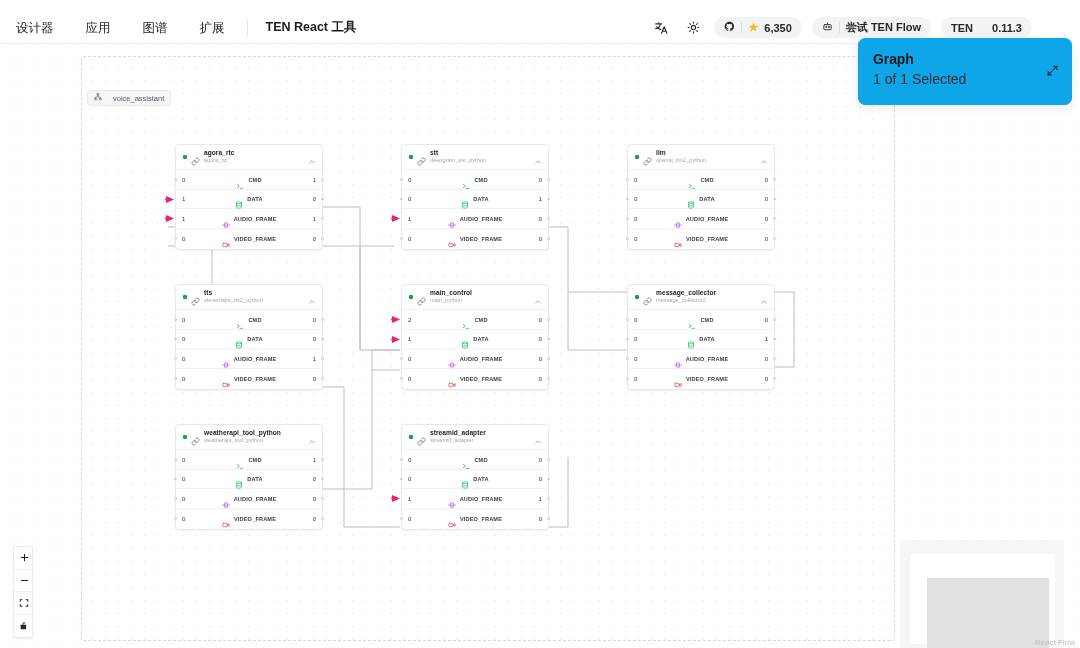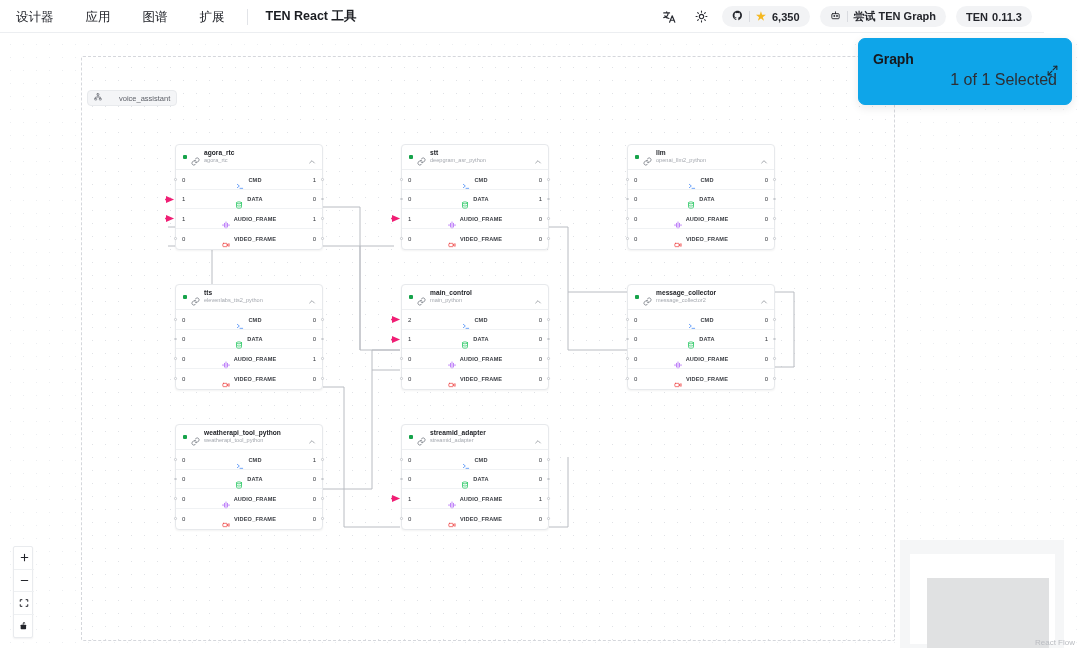--- a/index.html
+++ b/index.html
@@ -5,21 +5,21 @@
   * { box-sizing: border-box; margin: 0; padding: 0; }
   html, body {
     width: 1080px; height: 648px;
     font-family: "Liberation Sans", sans-serif;
     background: #ffffff; color: #1b1d22;
     overflow: hidden;
   }
 
   
   .topbar {
-    position: absolute; left: 0; top: 1px; width: 1044px; height: 32px;
+    position: absolute; left: 0; top: 12px; width: 1044px; height: 32px;
     background: #ffffff;
     border-bottom: 1px solid #eceef1;
     display: flex; align-items: center;
     z-index: 40;
   }
   .nav-items { display: flex; align-items: center; height: 32px; }
   .nav-item {
     font-size: 12.5px; color: #24262c; font-weight: 500;
     padding: 0 16px; height: 32px; line-height: 32px; cursor: pointer;
     white-space: nowrap;
@@ -39,21 +39,21 @@
   }
   .pill {
     display: flex; align-items: center; gap: 6px;
     background: #f2f3f5; border-radius: 11px;
     height: 21px; padding: 0 10px;
     font-size: 11px; font-weight: 600; color: #24262c;
     cursor: pointer; white-space: nowrap;
   }
   .pill .vdiv { width: 1px; height: 11px; background: #d9dbe0; }
   .star { color: #f5b820; font-size: 11px; line-height: 1; }
-  .pill-ver { gap: 4px; }
+  .pill-ver { gap: 19px; }
 
   
   .stage {
     position: absolute; left: 0; top: 32px;
     width: 1080px; height: 616px;
     background: #ffffff;
   }
   .canvas {
     position: absolute; left: 81px; top: 24px;
     width: 814px; height: 585px;
@@ -69,21 +69,21 @@
     position: absolute; left: 0; top: 0; width: 1080px; height: 616px;
     background-image: radial-gradient(#eceef1 0.9px, transparent 0.9px);
     background-size: 13px 13px;
     background-position: 4px 6px;
     pointer-events: none;
   }
 
   
   .graph-badge {
     position: absolute; left: 87px; top: 58px;
-    display: flex; align-items: center; gap: 17px;
+    display: flex; align-items: center; gap: 11px;
     background: #f4f5f7; border: 1px solid #e8eaed;
     border-radius: 4px; height: 16px; padding: 0 6px;
     font-size: 7.5px; color: #5d6068; font-weight: 500;
     z-index: 12;
   }
 
   
   .edges { position: absolute; left: 0; top: 0; width: 814px; height: 585px; z-index: 4; }
 
   
@@ -157,21 +157,21 @@
     position: absolute; left: 858px; top: 38px;
     width: 214px; height: 67px;
     background: #0ea5e9;
     border: 1px solid #0ea5e9;
     border-radius: 7px;
     box-shadow: 0 3px 10px rgba(24,26,32,0.09);
     padding: 12px 14px;
     z-index: 50;
   }
   .gp-title { font-size: 14px; font-weight: 700; color: #16181d; letter-spacing: -0.1px; }
-  .gp-sub { font-size: 16px; color: #2c2f35; margin-top: 4px; text-align: right; }
+  .gp-sub { font-size: 14px; color: #2c2f35; margin-top: 4px; }
   .gp-expand {
     position: absolute; right: 12px; top: 24px;
     width: 13px; height: 13px; color: #22252b; cursor: pointer;
   }
 
   
   .controls {
     position: absolute; left: 13px; top: 514px;
     width: 20px;
     background: #ffffff;
@@ -252,21 +252,21 @@
     <div class="pill">
       <span>
         <svg width="11" height="11" viewBox="0 0 24 24" fill="none" stroke="currentColor" stroke-width="2" stroke-linecap="round" stroke-linejoin="round">
           <rect x="4" y="8" width="16" height="11" rx="2"></rect>
             <path d="M12 4v4"></path>
             <circle cx="9" cy="13" r="1" fill="currentColor"></circle>
             <circle cx="15" cy="13" r="1" fill="currentColor"></circle>
         </svg>
       </span>
       <span class="vdiv"></span>
-      <span>尝试 TEN Graph</span>
+      <span>尝试 TEN Flow</span>
     </div>
 
     <div class="pill pill-ver">
       <span>TEN</span>
       <span>0.11.3</span>
     </div>
   </div>
 </div>
 
 <div class="stage">

